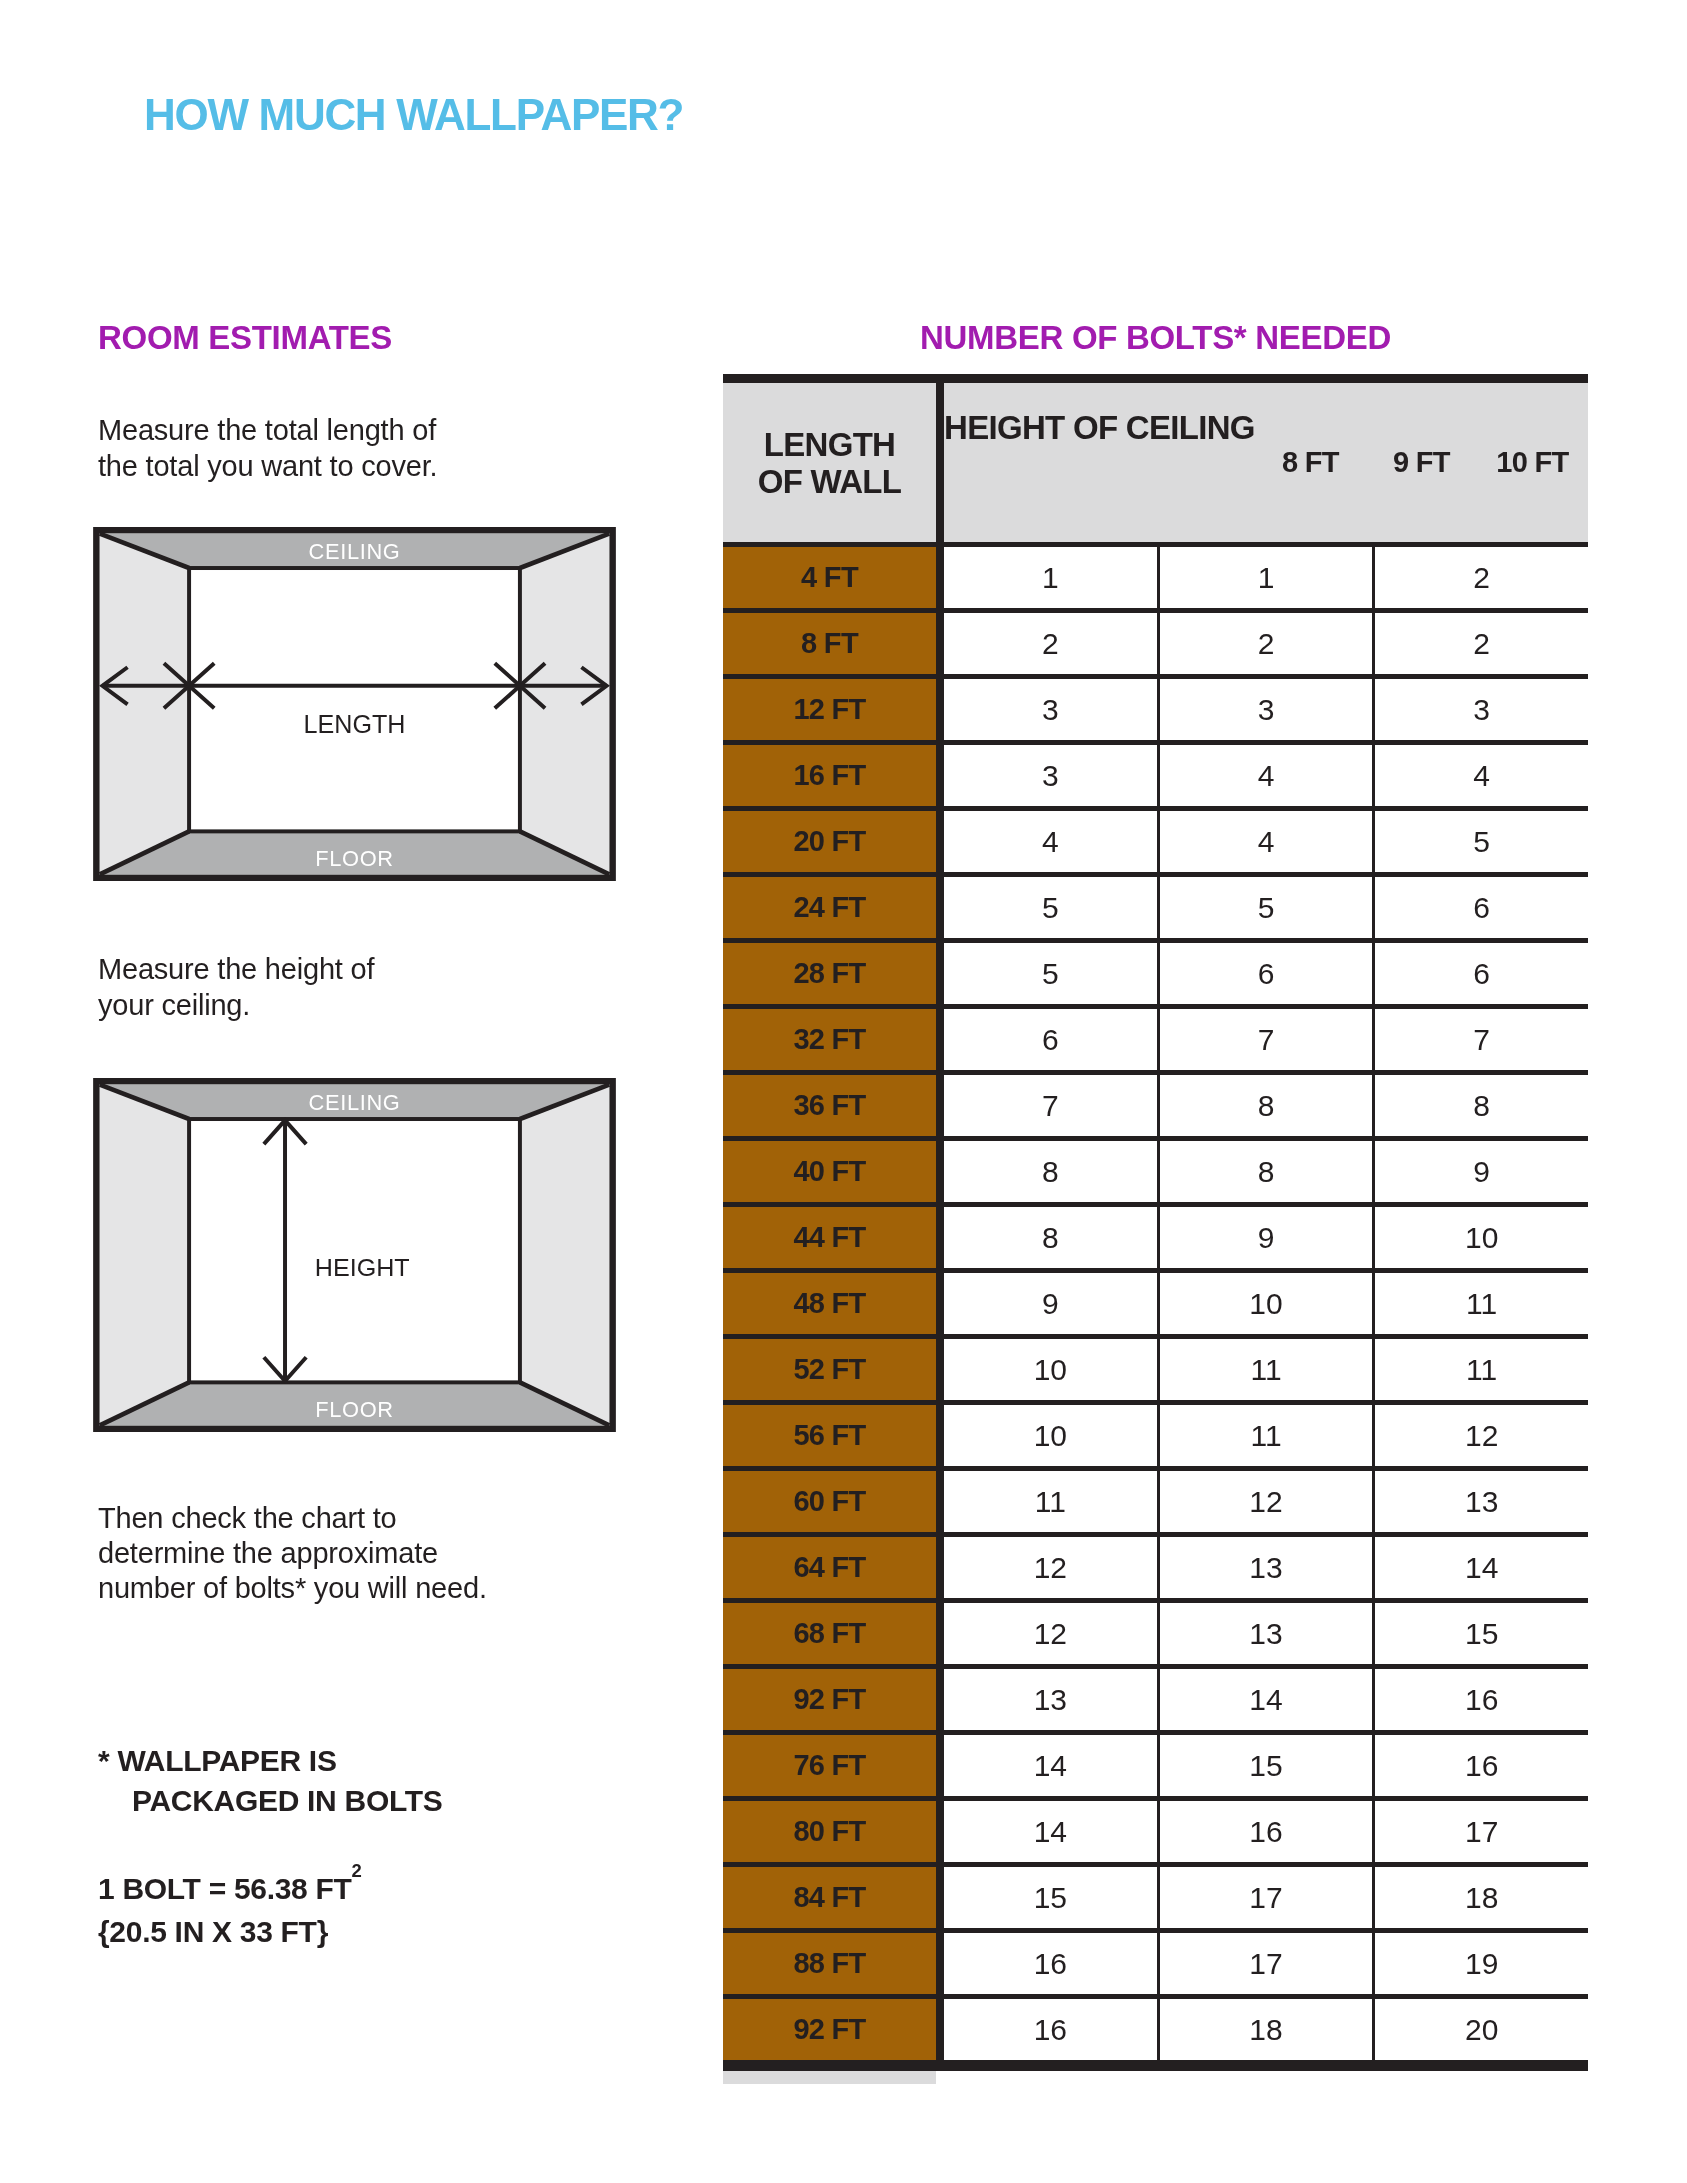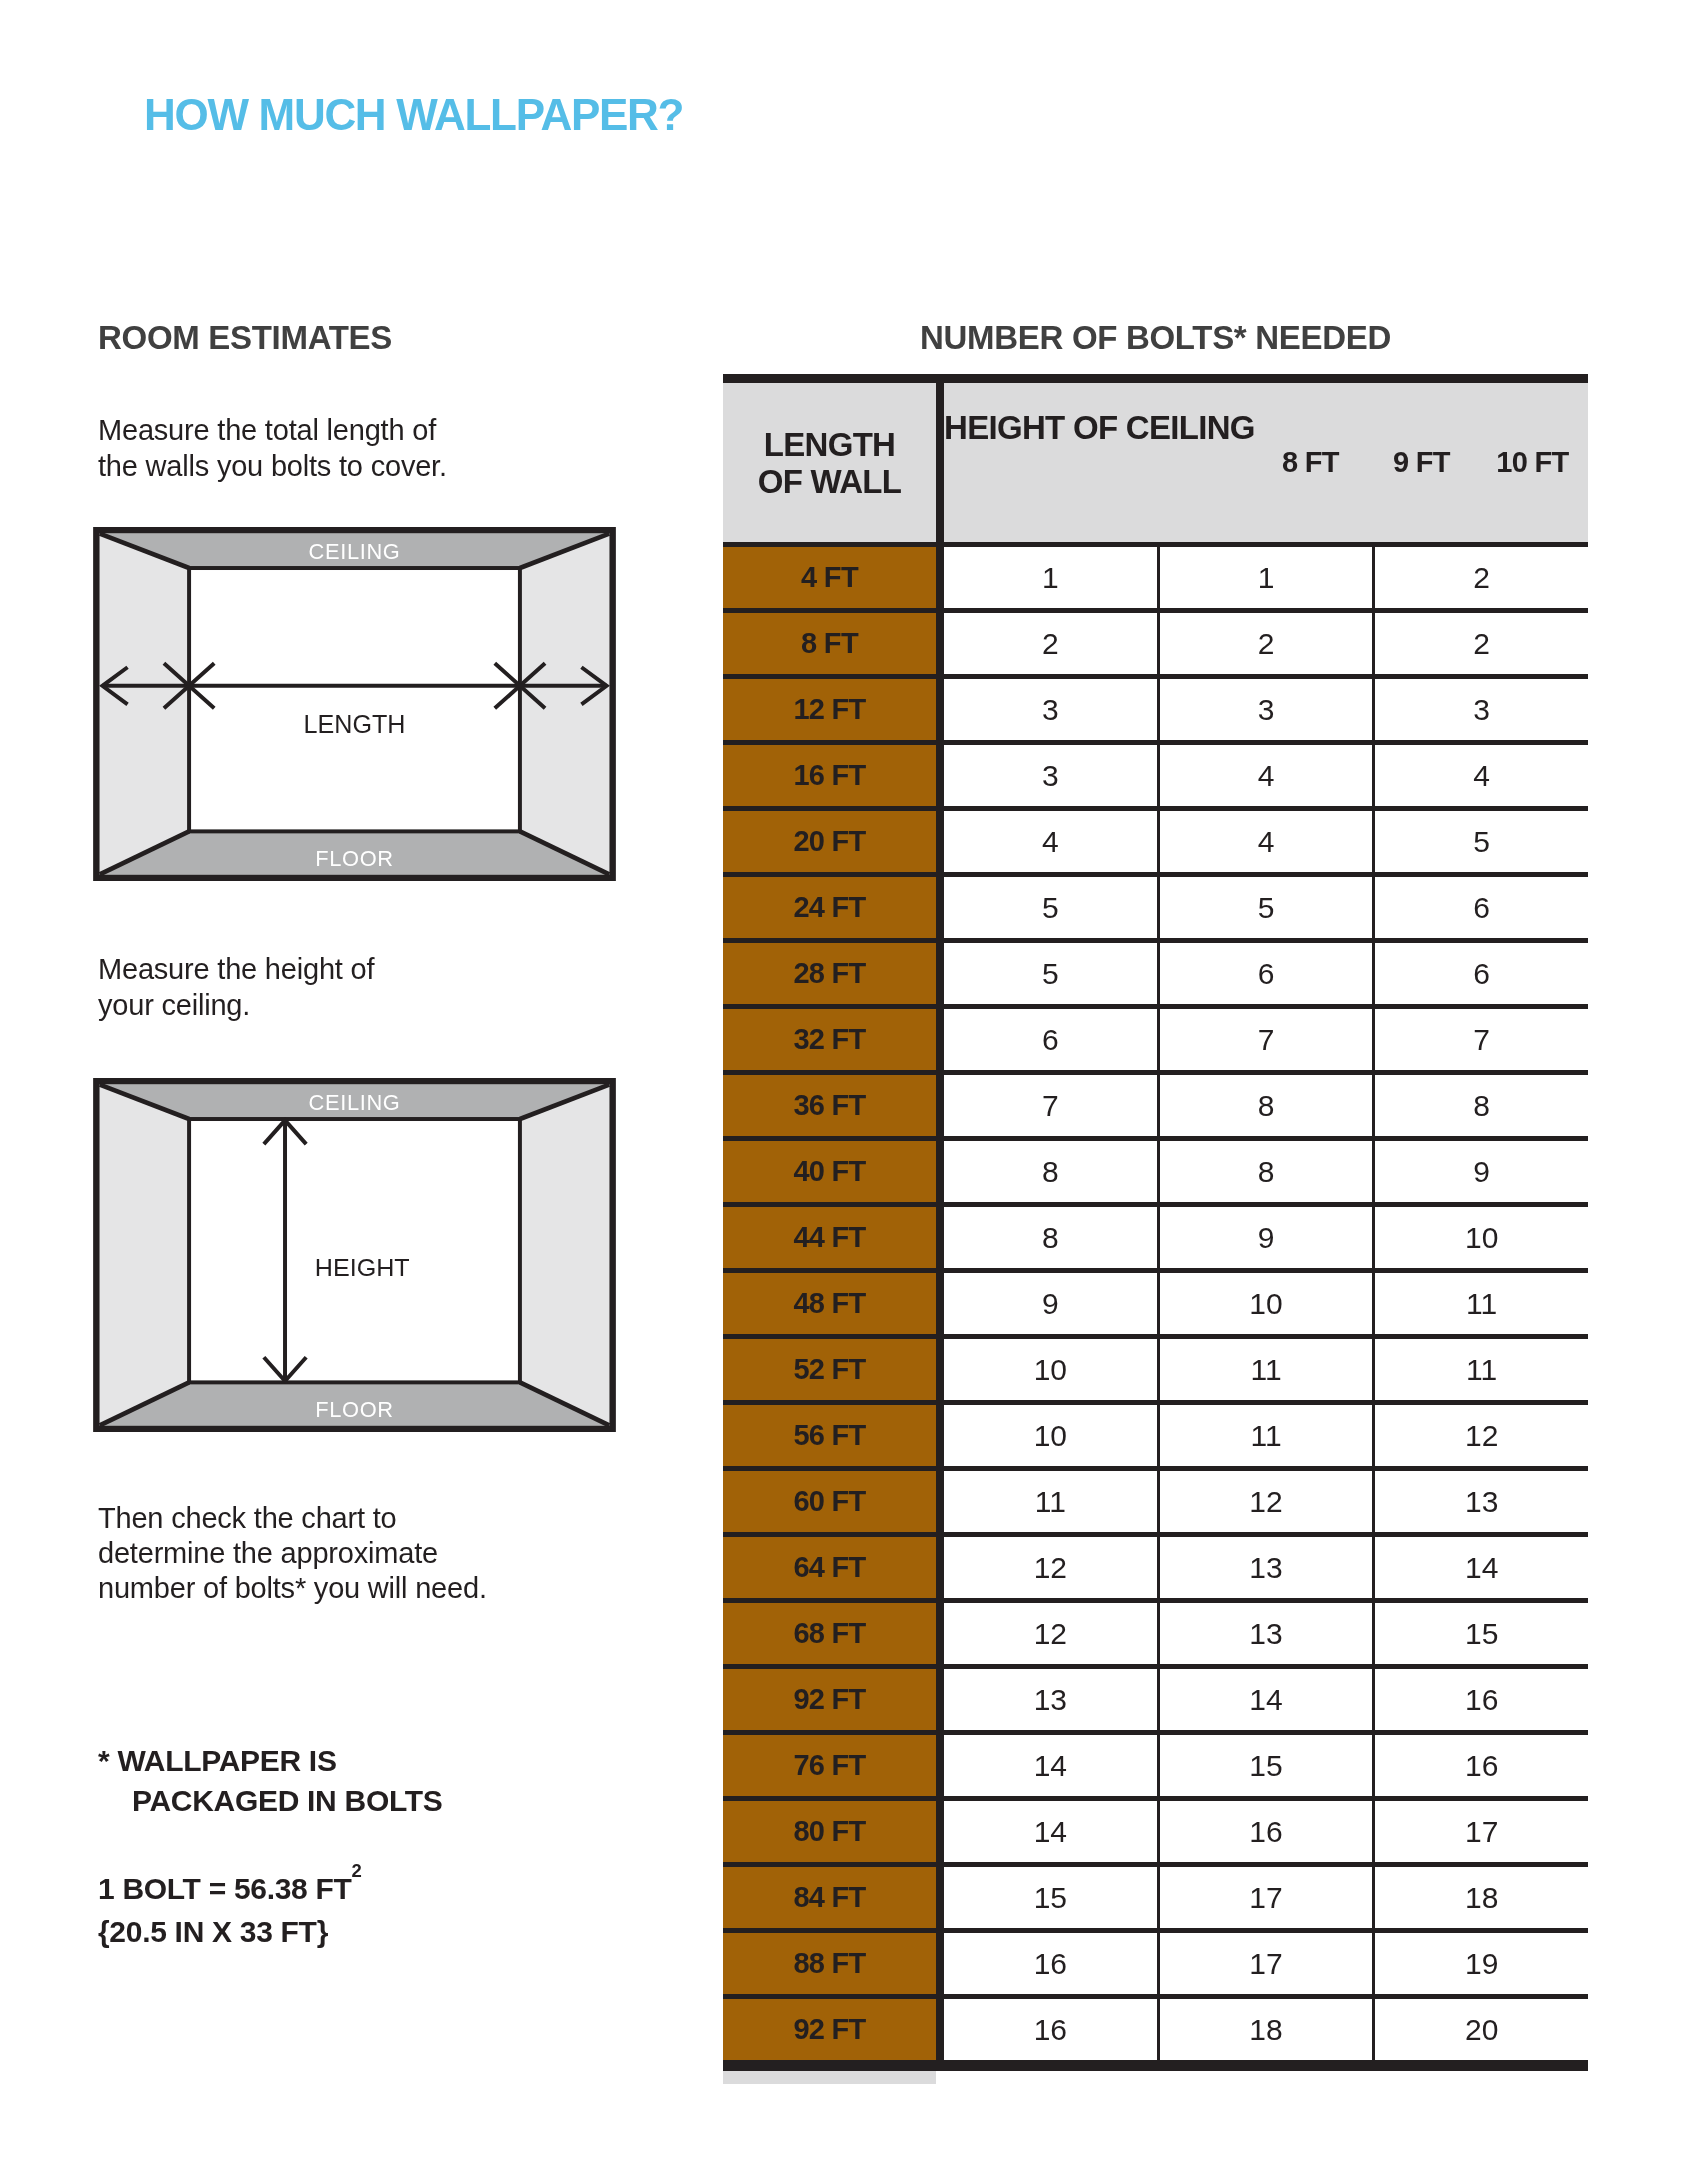--- a/index.html
+++ b/index.html
@@ -4,21 +4,21 @@
 <style>
   * { margin:0; padding:0; box-sizing:border-box; }
   html,body { width:1687px; height:2183px; background:#ffffff;
     font-family:"Liberation Sans", sans-serif; color:#231f20; }
   body { position:relative; overflow:hidden; }
   .abs { position:absolute; }
 
   .page-title { left:98px; top:90px; font-size:44px; font-weight:bold;
     color:#55BDE7; letter-spacing:-1.3px; white-space:nowrap;margin-left:46px; }
 
-  .sec-head { font-size:33px; font-weight:bold; color:#404040; letter-spacing:-0.3px; white-space:nowrap; }
+  .sec-head { font-size:33px; font-weight:bold; color:#a21caf; letter-spacing:-0.3px; white-space:nowrap; }
   #room-estimates-heading { left:98px; top:319px; }
   #table-heading { left:723px; top:319px; width:865px; text-align:center; }
 
   .para { font-size:29px; line-height:36px; letter-spacing:-0.2px; white-space:nowrap; }
   #para-length { left:98px; top:400px;margin-top:12px; }
   #para-height { left:98px; top:951px; }
   #para-chart  { left:98px; top:1501px; line-height:35px; }
 
   .foot { font-size:30px; font-weight:bold; letter-spacing:-0.3px; white-space:nowrap;margin-top:12px; }
   #footnote { left:98px; top:1729px; line-height:40px; }
@@ -59,21 +59,21 @@
 </style>
 </head>
 <body>
 
 <h1 class="abs page-title">HOW MUCH WALLPAPER?</h1>
 
 <div class="abs sec-head" id="room-estimates-heading">ROOM ESTIMATES</div>
 
 <div class="abs para" id="para-length">
   <div>Measure the total length of</div>
-  <div>the walls you bolts to cover.</div>
+  <div>the total you want to cover.</div>
 </div>
 
 <svg class="abs diagram" id="diagram-length" viewBox="0 0 790 535">
   <rect x="5" y="5" width="780" height="525" fill="#ffffff" stroke="#231f20" stroke-width="10"></rect>
   <polygon points="10,10 780,10 645,62 145,62" fill="#b0b1b2"></polygon>
   <polygon points="10,525 780,525 645,460 145,460" fill="#b0b1b2"></polygon>
   <polygon points="10,10 145,62 145,460 10,525" fill="#e5e5e6"></polygon>
   <polygon points="780,10 645,62 645,460 780,525" fill="#e5e5e6"></polygon>
   <rect x="145" y="62" width="500" height="398" fill="#ffffff" stroke="#231f20" stroke-width="6"></rect>
   <line x1="10" y1="10" x2="145" y2="62" stroke="#231f20" stroke-width="7"></line>

